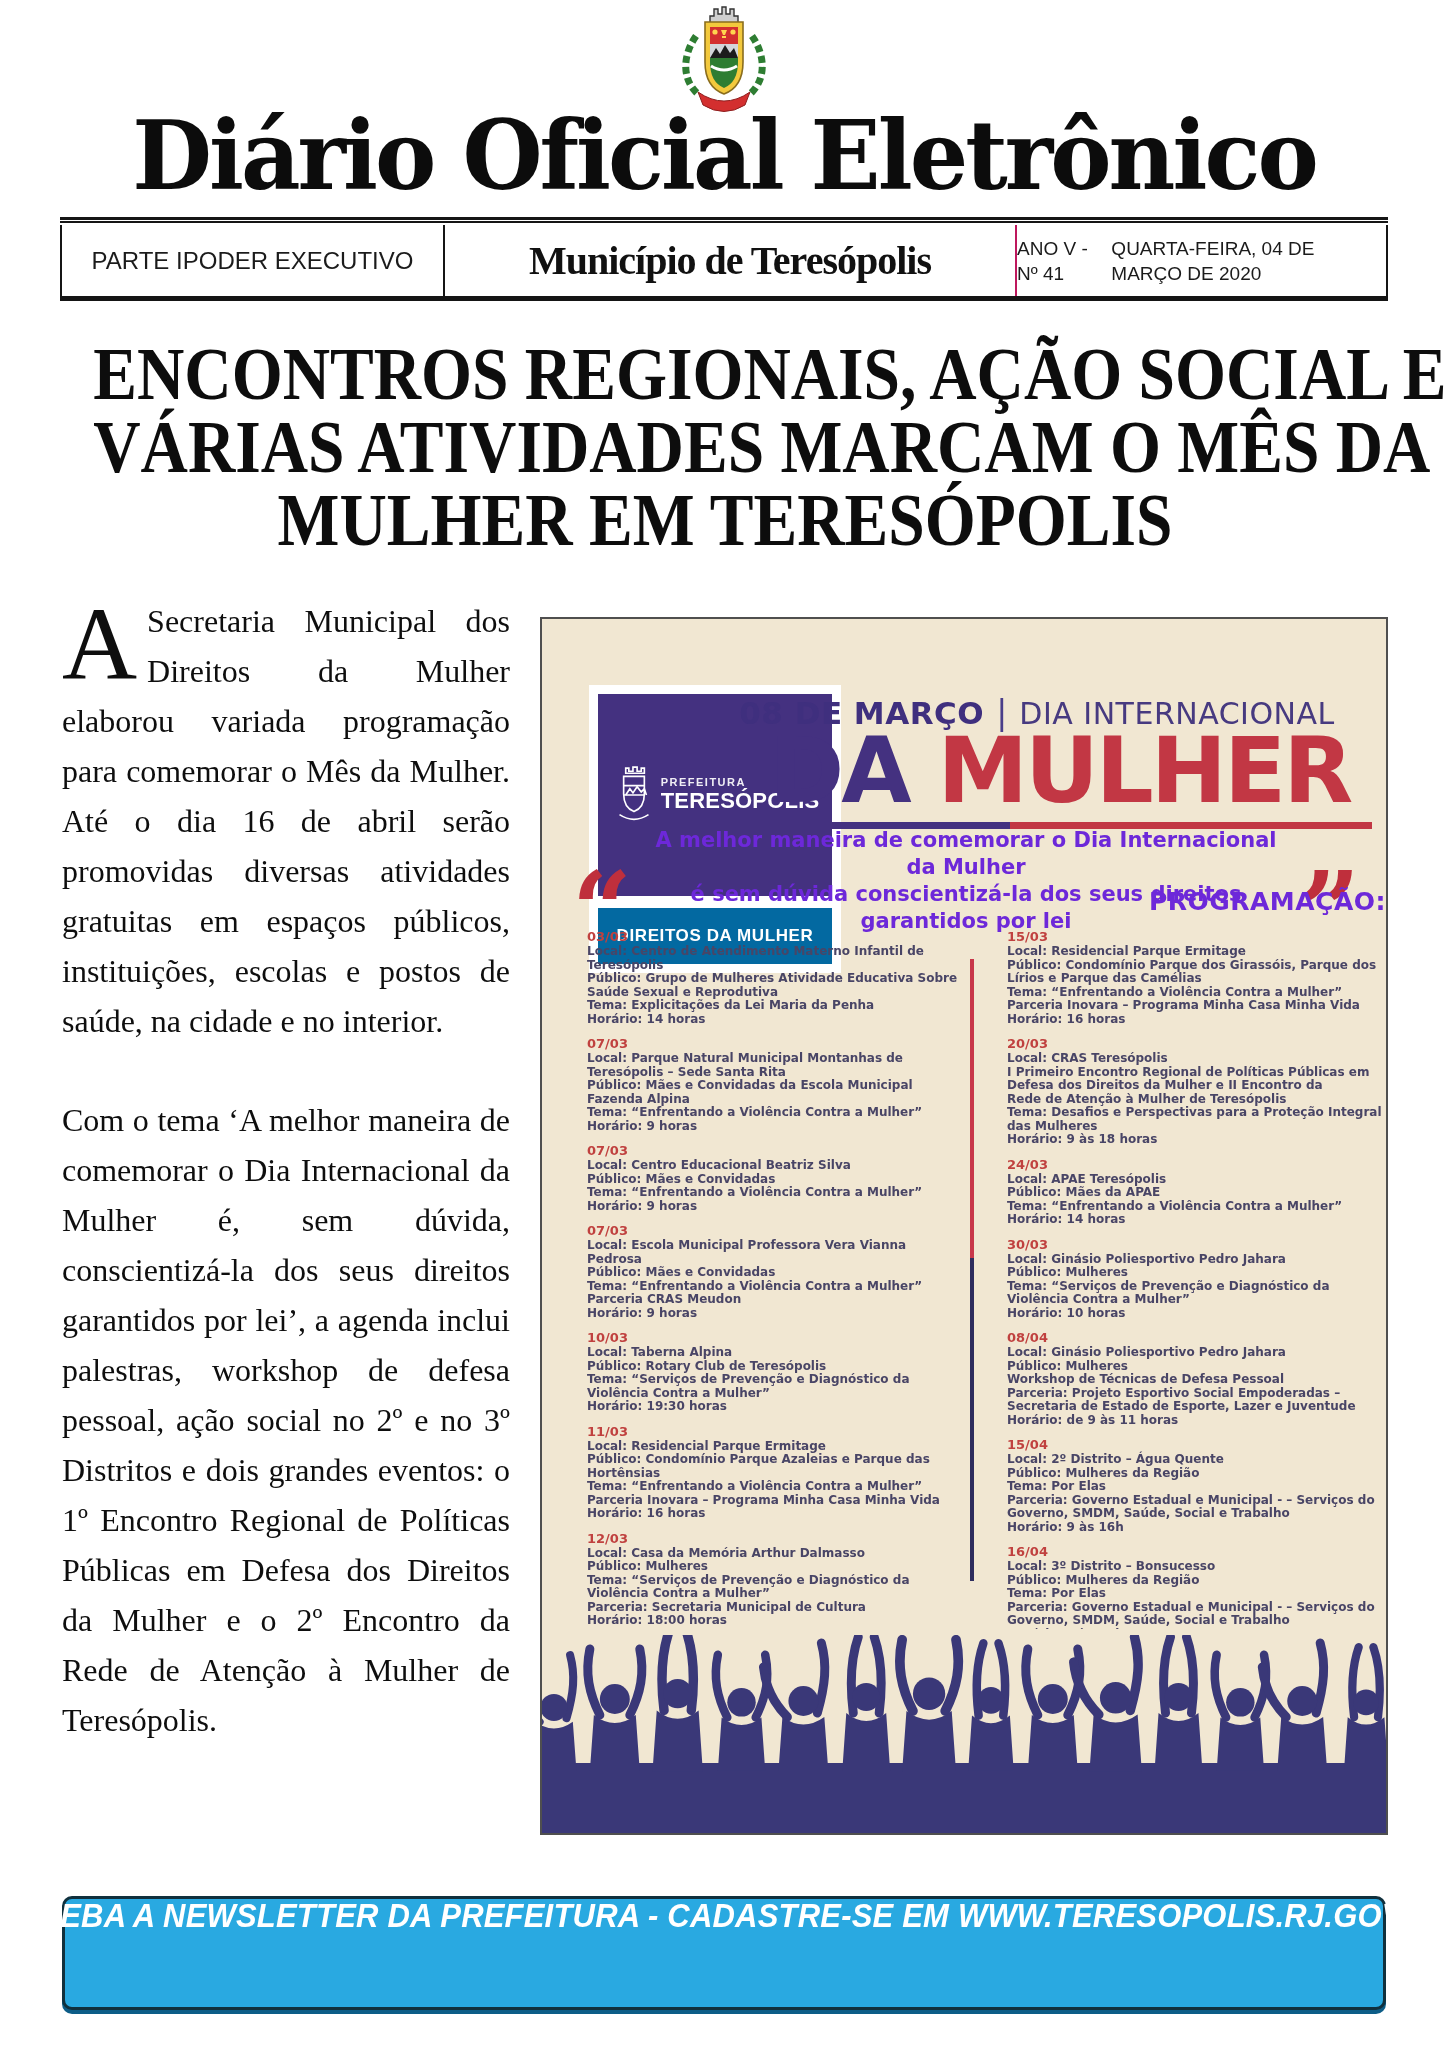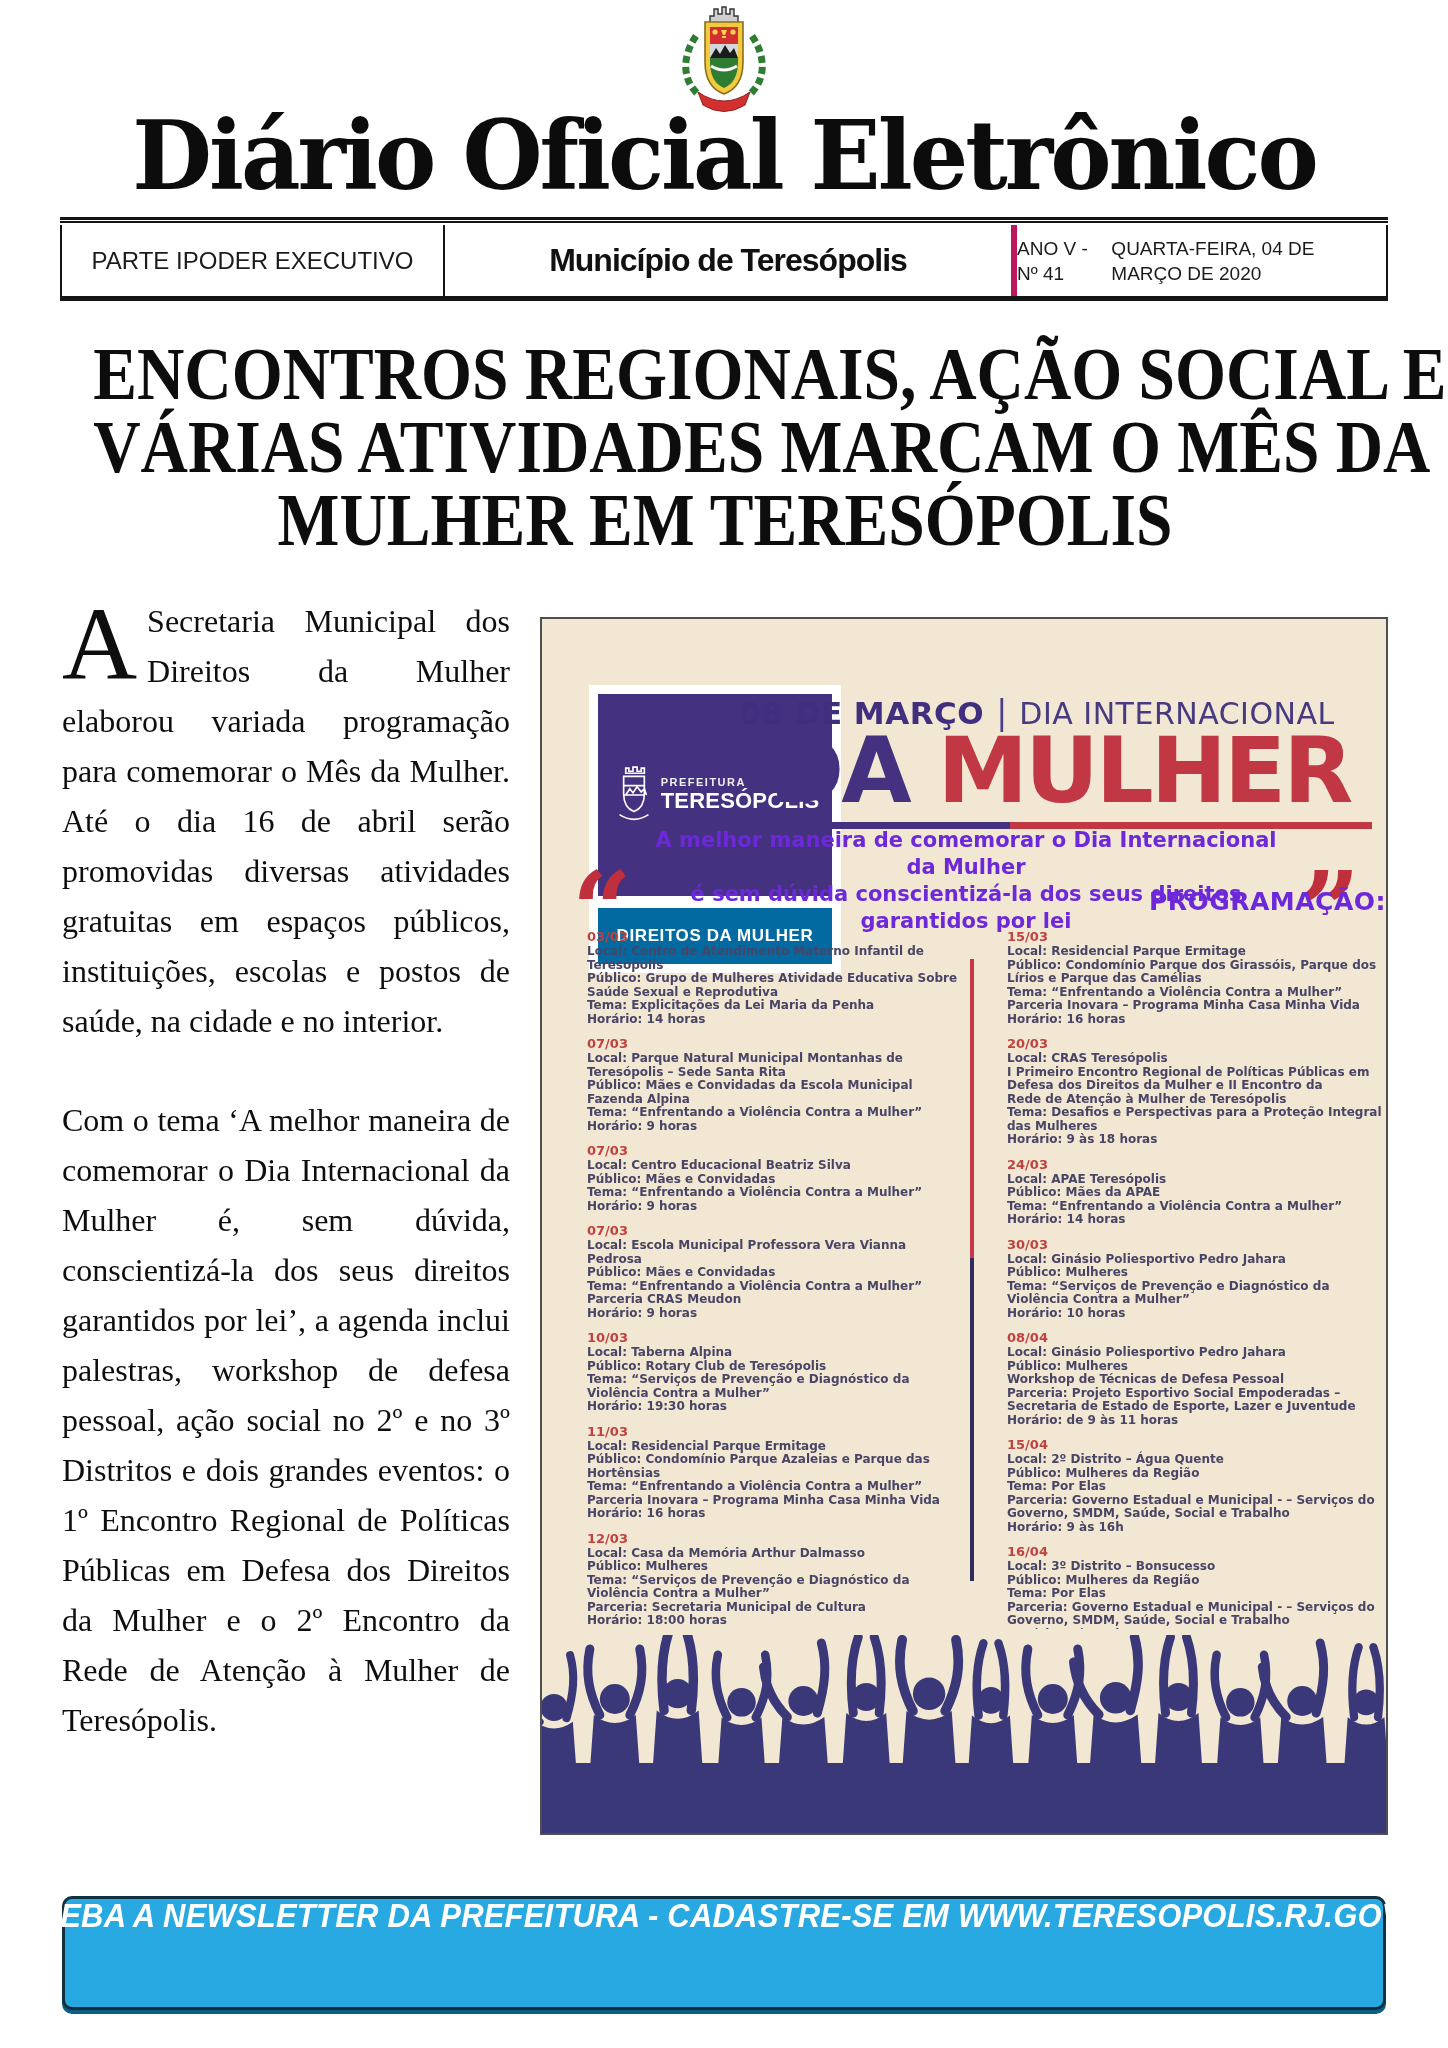--- a/index.html
+++ b/index.html
@@ -10,22 +10,22 @@
   .crest{position:absolute;left:676px;top:4px;width:96px;height:114px;}
   .gazette-title{position:absolute;left:40px;top:104px;width:1368px;margin:0;text-align:center;
     font-family:"DejaVu Serif",serif;font-weight:bold;font-size:92px;line-height:104px;
     letter-spacing:-3px;color:#0c0c0c;white-space:nowrap;transform:scaleY(1.04);}
   .rule-double{position:absolute;left:60px;top:217px;width:1328px;height:6px;
     border-top:3px solid #151515;border-bottom:2px solid #151515;box-sizing:border-box;}
   .mast-row{position:absolute;left:60px;top:225px;width:1328px;height:71px;display:flex;
     border-left:2px solid #151515;border-right:2px solid #151515;box-sizing:border-box;}
   .mast-cell{display:flex;flex-direction:row;justify-content:center;align-items:center;box-sizing:border-box;}
   .mast-left{width:383px;border-right:2px solid #151515;font-size:24px;line-height:29px;color:#1b1b1b;}
-  .mast-center{width:572px;border-right:6px solid #be185d;
-    font-family:Liberation Sans, sans-serif;font-weight:bold;font-size:32px;letter-spacing:-1px;}
+  .mast-center{width:572px;border-right:2px solid #be185d;
+    font-family:Liberation Serif, serif;font-weight:bold;font-size:40px;letter-spacing:-1px;}
   .mast-right{flex:1;font-size:19px;line-height:25px;color:#1b1b1b;}
   .rule-thick{position:absolute;left:60px;top:296px;width:1328px;height:5px;background:#151515;}
 
   
   .headline{position:absolute;left:60px;top:338px;width:1330px;margin:0;text-align:center;
     font-family:"Liberation Serif",serif;font-weight:bold;font-size:69px;line-height:73px;color:#0d0d0d;}
   .headline span{display:block;transform:scaleX(.95) scaleY(1.08);transform-origin:50% 50%;white-space:nowrap;}
 
   
   .article-col{position:absolute;left:62px;top:596px;width:448px;

